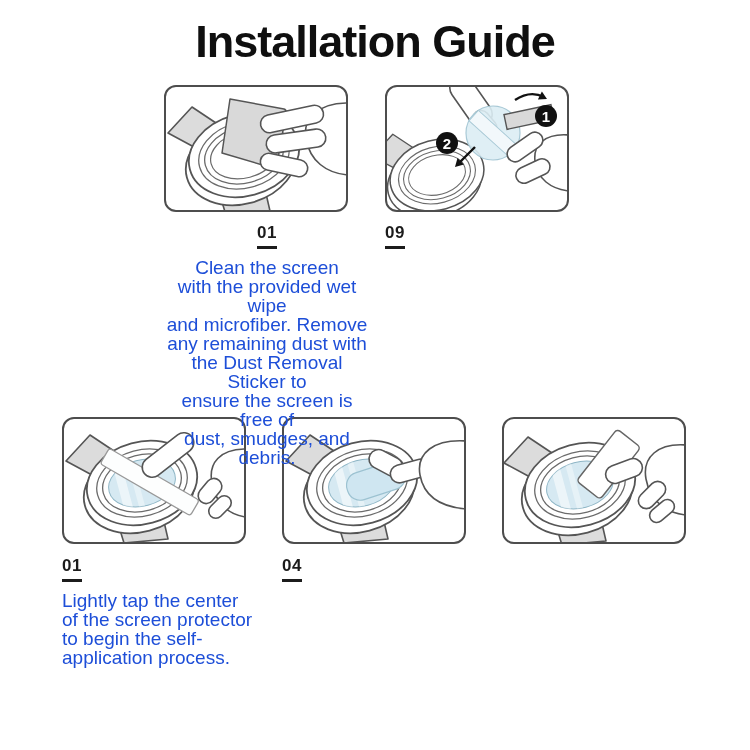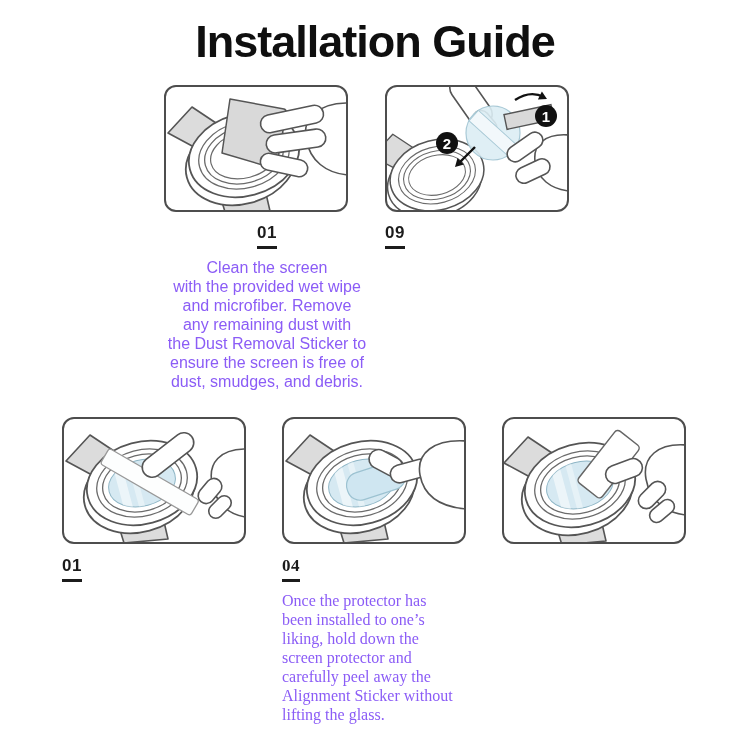--- a/index.html
+++ b/index.html
@@ -7,24 +7,24 @@
         font-family:"Liberation Sans",sans-serif;overflow:hidden;}
   .title{position:absolute;top:16px;left:0;width:750px;text-align:center;
          font-size:45px;font-weight:700;letter-spacing:-1px;color:#0f0f0f;}
   .panel{position:absolute;width:184px;height:127px;border:2px solid #4d4d4d;
          border-radius:12px;box-sizing:border-box;overflow:hidden;background:#fff;}
   .panel svg{display:block;width:100%;height:100%;}
   #p1{left:164px;top:85px;}  #p2{left:385px;top:85px;}
   #p3{left:62px;top:417px;}  #p4{left:282px;top:417px;}  #p5{left:502px;top:417px;}
   .cap{position:absolute;width:206px;}
   #c1{left:164px;top:223px;text-align:center;} #c2{left:385px;top:223px;}
-  #c3{left:62px;top:556px;}  #c4{left:282px;top:556px;font-family:Liberation Serif, serif;}  #c5{left:502px;top:556px;}
+  #c3{left:62px;top:556px;}  #c4{left:282px;top:556px;}  #c5{left:502px;top:556px;}
   .step-num{display:inline-block;font-size:17px;font-weight:700;color:#1c1c1c;
             letter-spacing:.5px;border-bottom:3px solid #1c1c1c;padding-bottom:3px;}
-  .step-text{margin-top:9px;font-size:16px;line-height:19px;color:#8b5cf6;
+  .step-text{margin-top:9px;font-size:19px;line-height:19px;color:#1d4ed8;
              white-space:pre-line;}
 </style>
 </head>
 <body>
 
 <div class="page">
 
   <div class="title">Installation Guide</div>
 
   <div class="panel" id="p1">
@@ -186,25 +186,22 @@
 any remaining dust with
 the Dust Removal Sticker to
 ensure the screen is free of
 dust, smudges, and debris.</div>
   </div>
   <div class="cap" id="c2">
     <div class="step-num">09</div>
   </div>
   <div class="cap" id="c3">
     <div class="step-num">01</div>
+    <div class="step-text">Lightly tap the center
+of the screen protector
+to begin the self-
+application process.</div>
   </div>
   <div class="cap" id="c4">
     <div class="step-num">04</div>
-    <div class="step-text">Once the protector has
-been installed to one’s
-liking, hold down the
-screen protector and
-carefully peel away the
-Alignment Sticker without
-lifting the glass.</div>
   </div>
 
 </div>
 
 </body></html>

